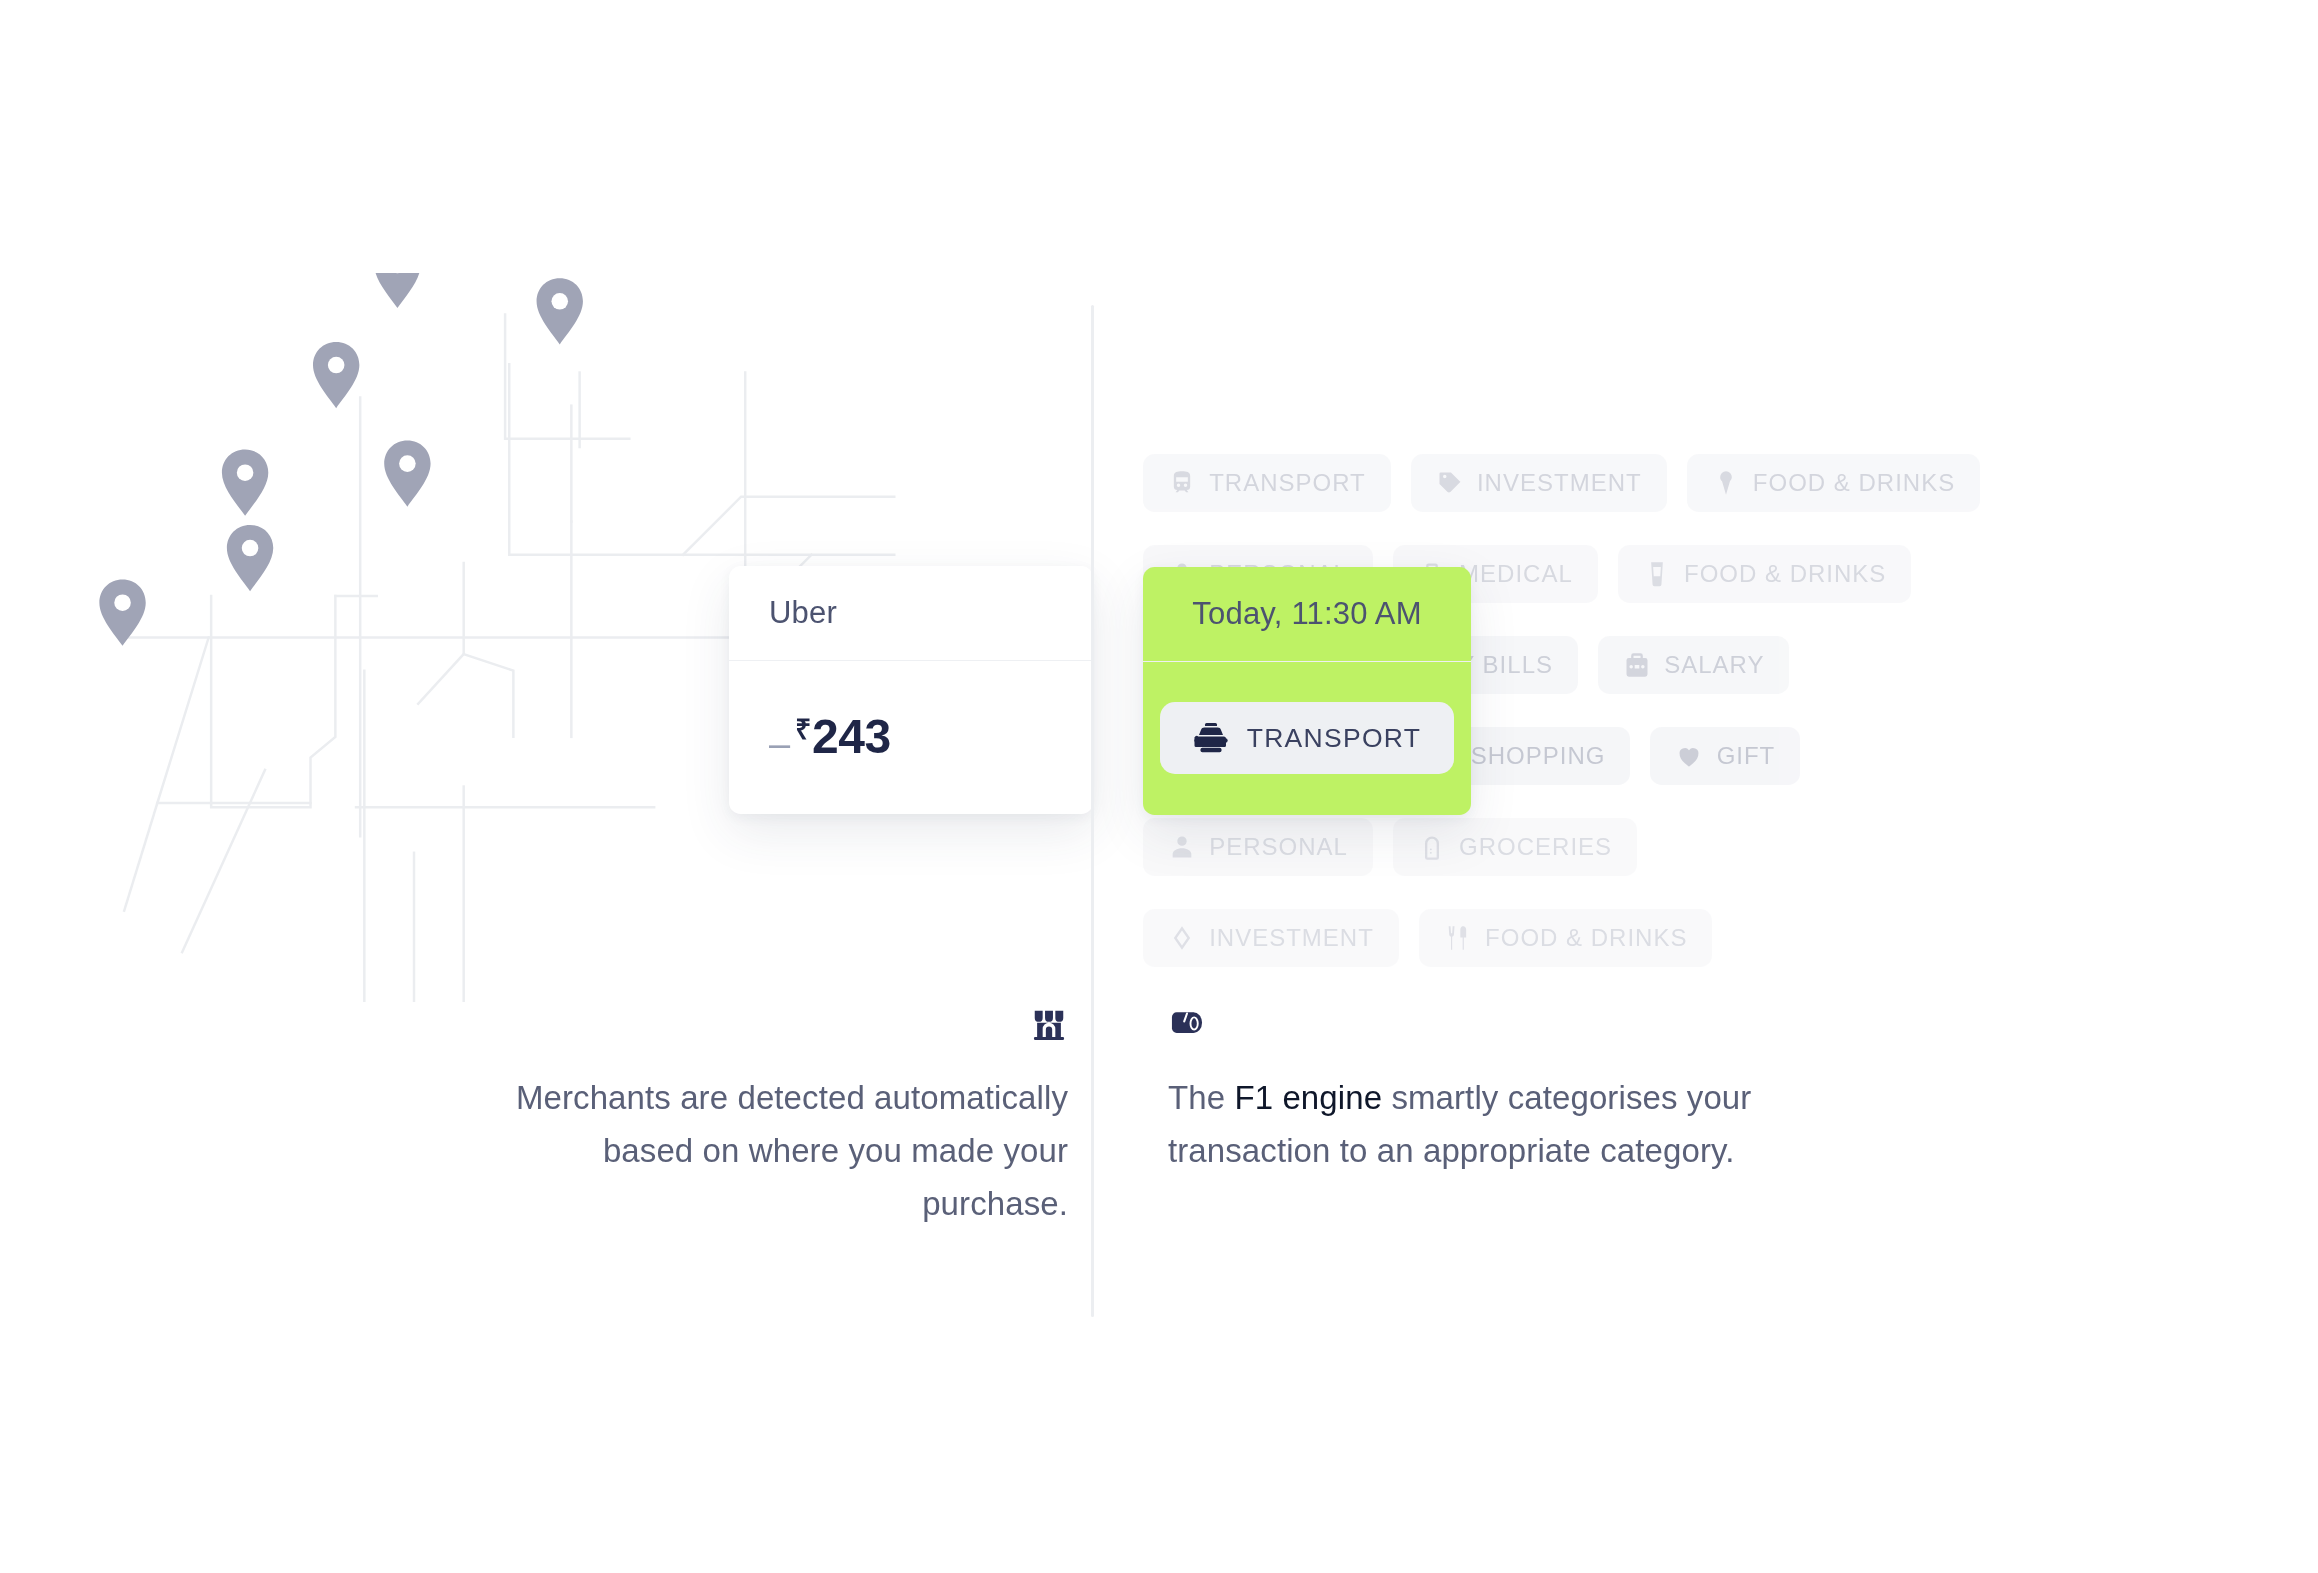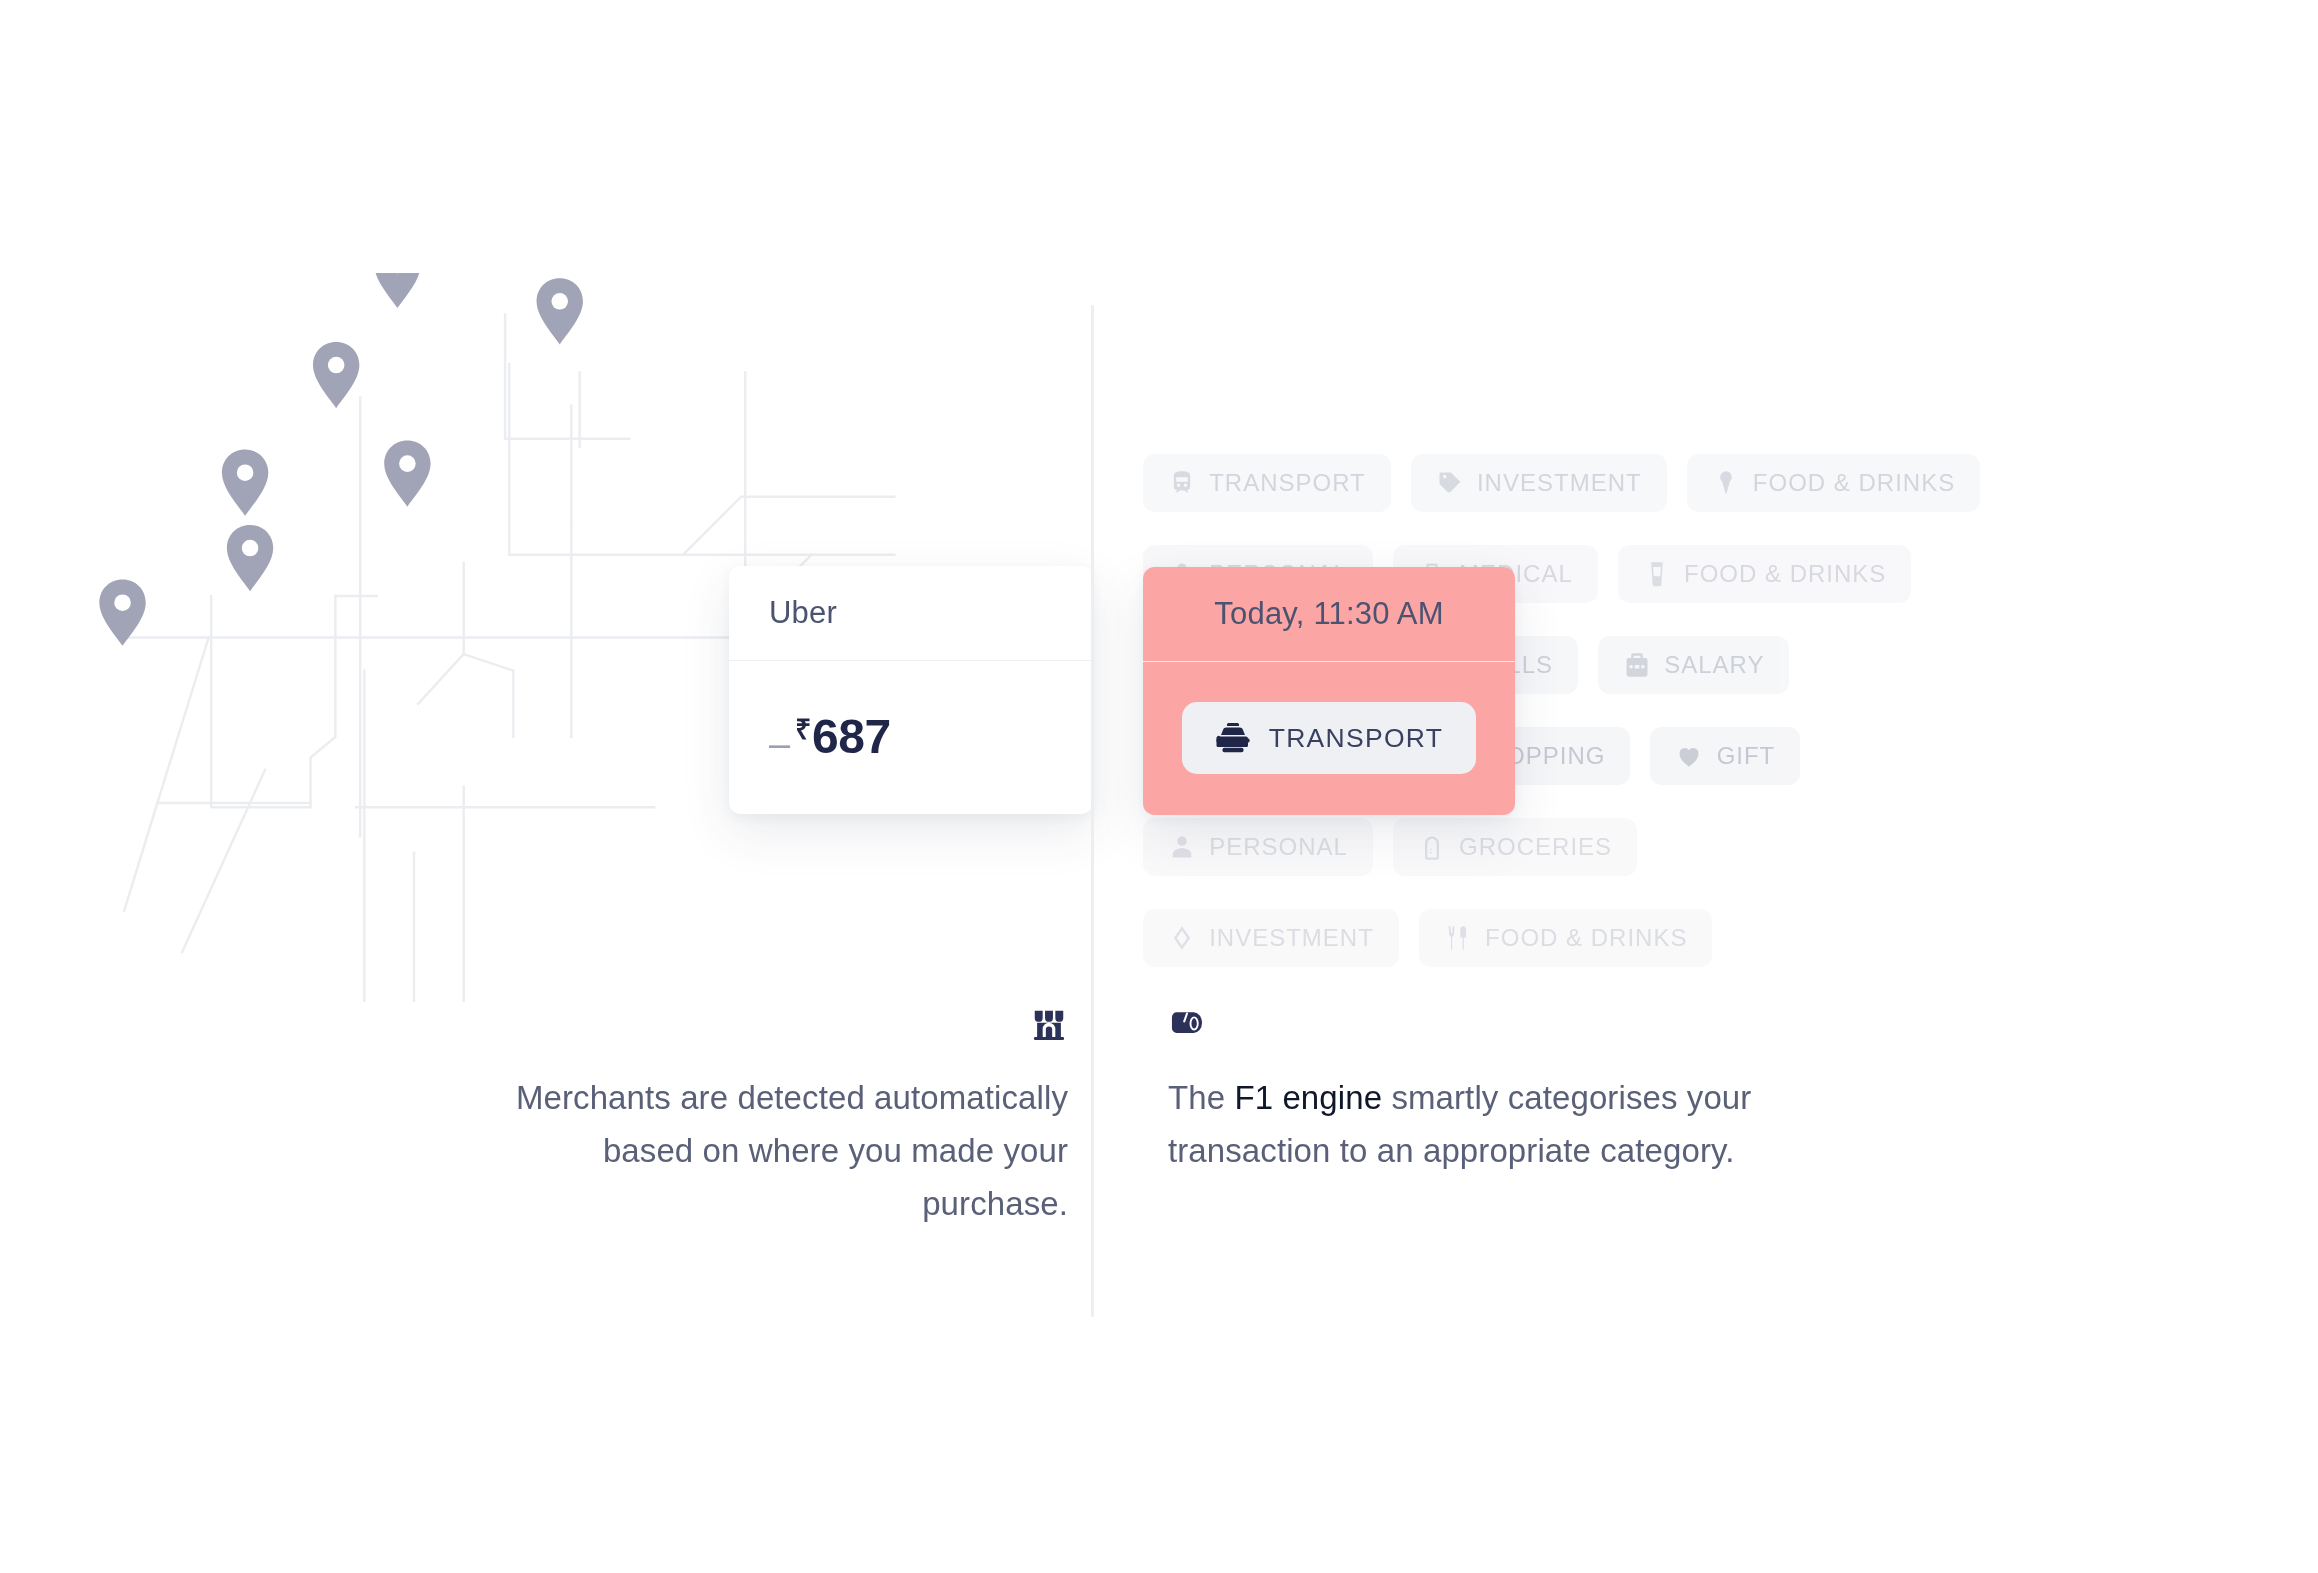--- a/index.html
+++ b/index.html
@@ -174,23 +174,23 @@
   .fade-2 { opacity: 0.62; }
   .fade-3 { opacity: 0.72; }
   .fade-4 { opacity: 0.45; }
   .fade-5 { opacity: 0.45; }
 
   
   #txn-card {
     position: absolute;
     left: 1143px;
     top: 567px;
-    width: 372px;
+    width: 328px;
     height: 248px;
-    background: #fca5a5;
+    background: #bef264;
     border-radius: 11.6px;
     box-shadow: 0 18px 50px rgba(45,55,85,0.10), 0 3.3px 11.6px rgba(45,55,85,0.05);
     overflow: hidden;
     z-index: 5;
   }
   #txn-card .card-top {
     height: 95px;
     display: flex;
     align-items: center;
     justify-content: center;
@@ -335,21 +335,21 @@
   </div>
 
   <div id="merchant-card">
     <div class="card-top">
       <span class="merchant-name">Uber</span>
     </div>
     <div class="card-bottom">
       <div class="amount-line">
         <span class="amount-sign">–</span>
         <span class="amount-rupee">₹</span>
-        <span class="amount-value">687</span>
+        <span class="amount-value">243</span>
       </div>
     </div>
   </div>
 
   <div id="merchant-caption">
     <svg class="cap-icon" viewBox="0 0 48 48">
       <g fill="#2b3158">
         <path d="M6 6 h10 v9 a5 5 0 0 1 -10 0 Z"></path>
         <path d="M19 6 h10 v9 a5 5 0 0 1 -10 0 Z"></path>
         <path d="M32 6 h10 v9 a5 5 0 0 1 -10 0 Z"></path>

